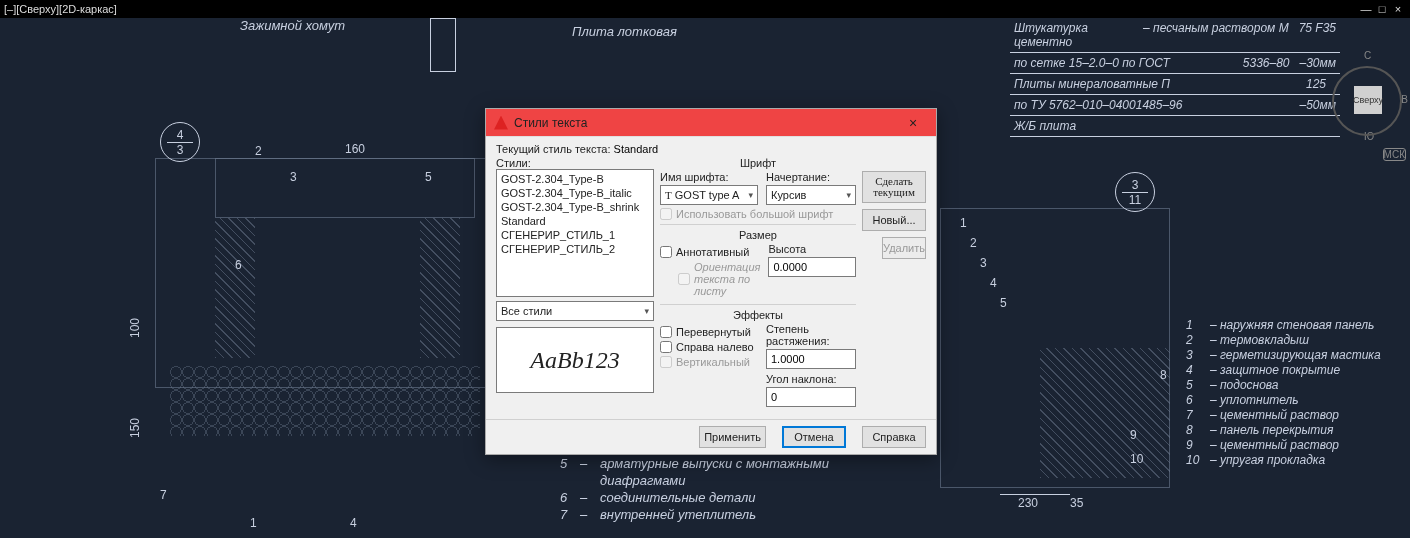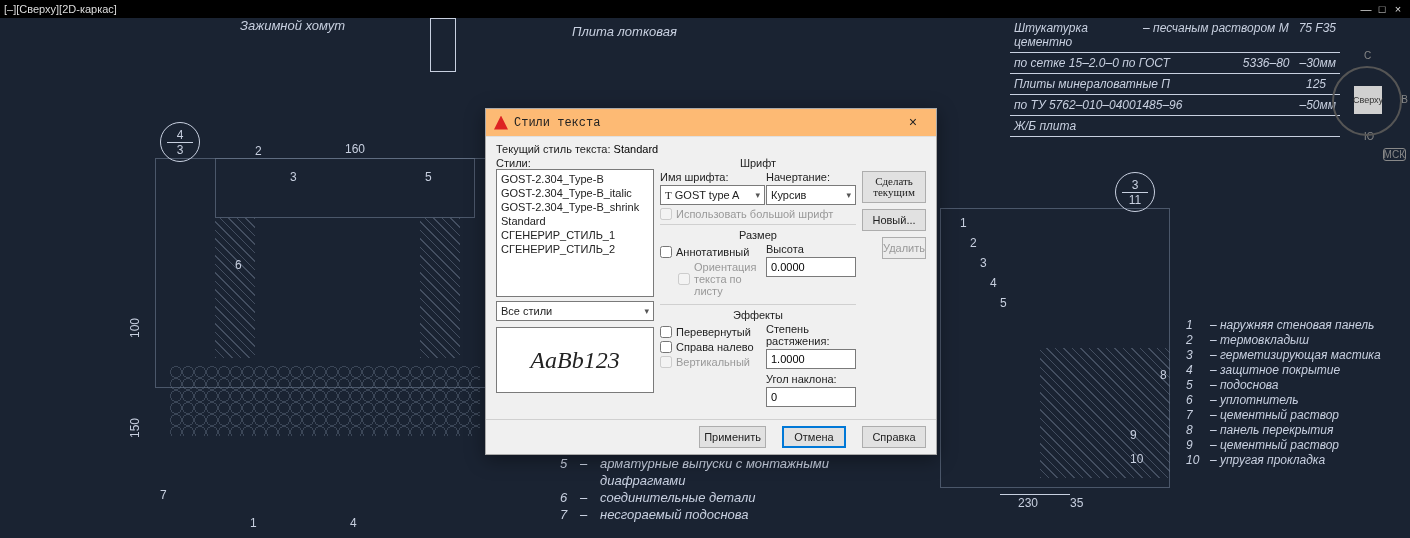--- a/index.html
+++ b/index.html
@@ -127,25 +127,24 @@
     top:108px; left:485px;
     width:452px;
     background:#f0f0f0;
     border:1px solid #aaa;
     box-shadow:0 4px 18px rgba(0,0,0,.4);
     color:#222;
     font-size:11px;
   }
   .dlg-titlebar{
     height:28px;
-    background:#fdba74;
+    background:#ef4444;
     display:flex;align-items:center;
     padding:0 8px;
     border-bottom:1px solid #e0e0e0;
-    font-family:Liberation Mono, monospace;
   }
   .dlg-titlebar .logo{
     width:14px;height:14px;background:#d22; margin-right:6px;
     clip-path:polygon(50% 0,100% 100%,0 100%);
   }
   .dlg-titlebar .t{flex:1; font-size:12px;}
   .dlg-close{width:30px;text-align:center;font-size:14px;cursor:pointer;}
   .dlg-body{padding:6px 10px 8px 10px;}
   .dlg-body .cur-style{margin-bottom:2px;}
   .dlg-body .cur-style b{font-weight:normal;color:#000;}
@@ -169,21 +168,21 @@
     background:#fff;border:1px solid #7a7a7a;
     display:flex;align-items:center;justify-content:center;
     font-style:italic;
     font-family:"Times New Roman",serif;
     font-size:24px;
     color:#222;
   }
   .col-mid{flex:1;}
   .group{border:none;margin-bottom:4px;}
   .group .gt{font-size:11px;margin-bottom:2px;text-align:center;}
-  .row2{display:flex;gap:1px;}
+  .row2{display:flex;gap:8px;}
   .field{flex:1;}
   .field label{display:block;margin-bottom:2px;}
   .dd,.inp{
     width:100%;height:20px;border:1px solid #7a7a7a;background:#fff;
     padding:0 4px;display:flex;align-items:center;justify-content:space-between;
   }
   .inp input{border:none;outline:none;width:100%;font-size:11px;background:transparent;}
   .chev{font-size:9px;color:#555;}
   .chk{display:flex;align-items:center;gap:4px;margin:3px 0;}
   .chk input{width:12px;height:12px;}
@@ -388,21 +387,21 @@
         <span>диафрагмами</span>
       </div>
     <div class="row">
         <span class="n">6</span>
         <span class="d">–</span>
         <span>соединительные детали</span>
       </div>
     <div class="row">
         <span class="n">7</span>
         <span class="d">–</span>
-        <span>несгораемый подоснова</span>
+        <span>внутренней утеплитель</span>
       </div>
   </div>
 
 </div>
 
 <div class="dialog">
   <div class="dlg-titlebar">
     <div class="logo"></div>
     <div class="t">Стили текста</div>
     <div class="dlg-close">×</div>
@@ -460,21 +459,21 @@
         <div class="group">
           <div class="gt">Размер</div>
           <div class="row2">
             <div class="field">
               <div class="chk">
                 <input type="checkbox" style="">
                 <span>Аннотативный</span>
               </div>
               <div class="chk disabled sub-indent">
                 <input type="checkbox" disabled="" style="">
-                <span style="max-width:110px;display:inline-block;">Ориентация текста по листу</span>
+                <span style="max-width:110px;display:inline-block;font-style:italic;">Ориентация текста по листу</span>
               </div>
             </div>
             <div class="field" style="max-width:90px;">
               <label>Высота</label>
               <div class="inp">
                 <input type="text" value="0.0000" style="">
               </div>
             </div>
           </div>
         </div>

